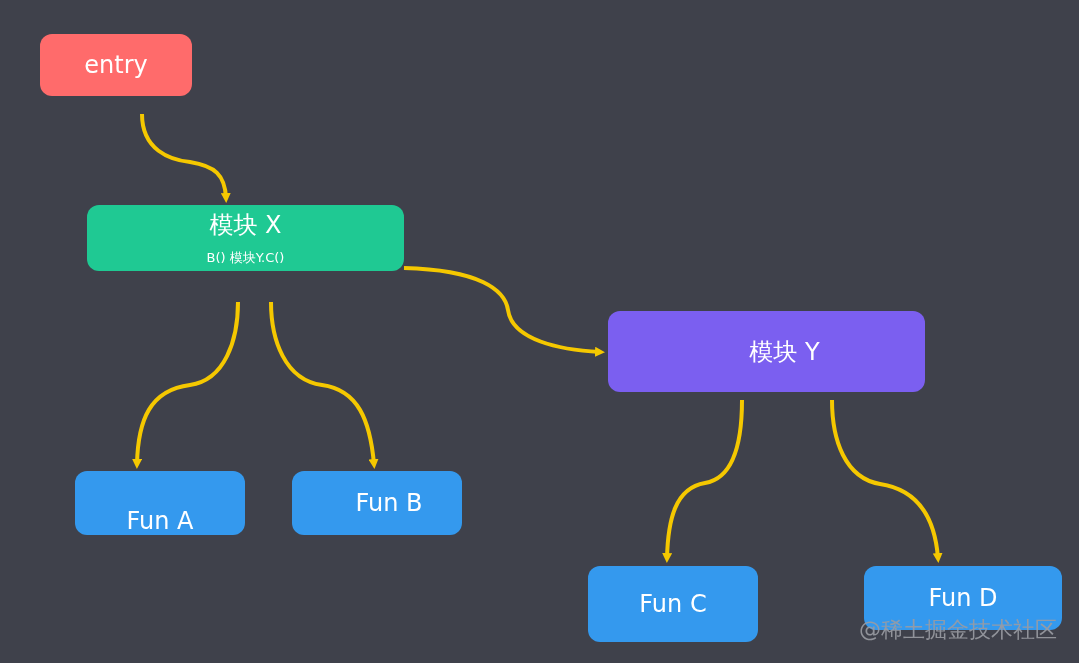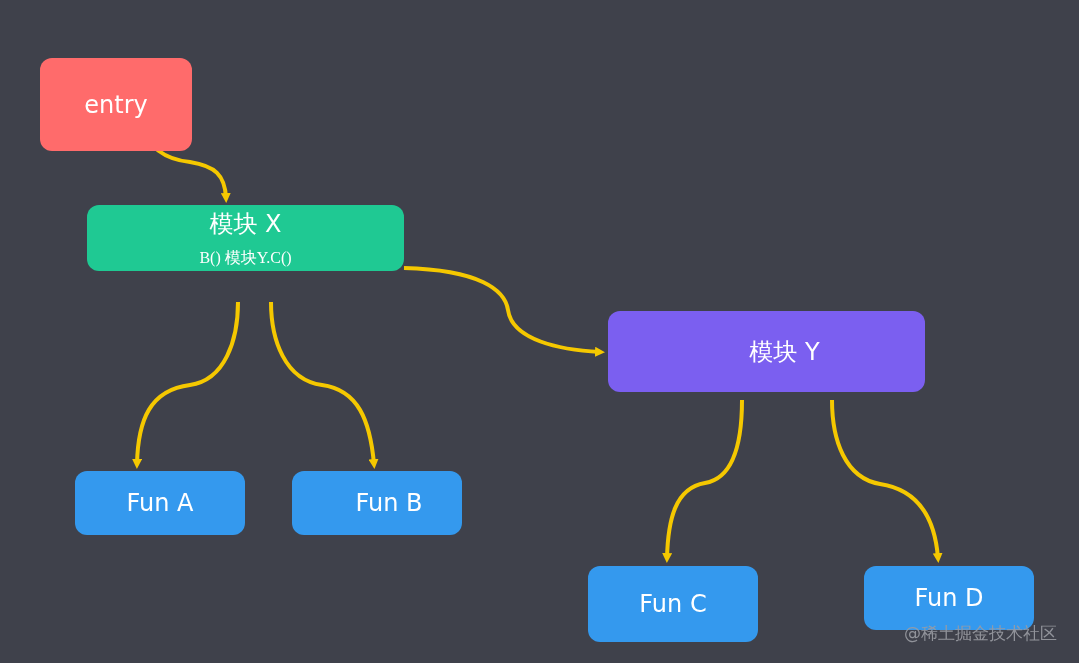--- a/index.html
+++ b/index.html
@@ -1,63 +1,63 @@
 <!DOCTYPE html>
 <html><head>
 <meta charset="utf-8">
 <style>
   html, body { margin:0; padding:0; }
   body { width:1079px; height:663px; background:#3f414b; position:relative; overflow:hidden;
          font-family:"DejaVu Sans", sans-serif; }
   .node { position:absolute; border-radius:12px; color:#ffffff; display:flex; flex-direction:column;
           align-items:center; justify-content:center; box-sizing:border-box; }
   .t1 { font-size:24px; }
-  .t2 { font-size:16px; margin-top:8px;font-family:Liberation Serif, serif; }
+  .t2 { font-size:13px; margin-top:8px; }
   svg.edges { position:absolute; left:0; top:0; }
-  .wm { position:absolute; right:22px; bottom:18px; color:#9a9ca3; font-size:17px; opacity:0.9;margin-left:40px; }
+  .wm { position:absolute; right:22px; bottom:18px; color:#9a9ca3; font-size:22px; opacity:0.9;margin-left:40px; }
 </style>
 </head>
 <body>
 
 <svg class="edges" width="1079" height="663">
   <defs>
     <marker id="arrow" markerWidth="10" markerHeight="10" refX="5" refY="5" orient="auto" markerUnits="userSpaceOnUse">
       <path d="M0,0 L10,5 L0,10 z" fill="#f5c800"></path>
     </marker>
   </defs>
   <path d="M142,114 C142,150 170,160 190,162 C215,166 225,175 226,198" stroke="#f5c800" stroke-width="4" fill="none" marker-end="url(#arrow)"></path>
   <path d="M238,302 C238,340 225,380 190,385 C150,390 138,420 137,464" stroke="#f5c800" stroke-width="4" fill="none" marker-end="url(#arrow)"></path>
   <path d="M271,302 C271,340 285,380 322,385 C358,390 370,420 374,464" stroke="#f5c800" stroke-width="4" fill="none" marker-end="url(#arrow)"></path>
   <path d="M404,268 C480,270 505,290 508,310 C512,340 560,350 600,352" stroke="#f5c800" stroke-width="4" fill="none" marker-end="url(#arrow)"></path>
   <path d="M742,400 C742,440 735,478 705,483 C675,488 668,520 667,558" stroke="#f5c800" stroke-width="4" fill="none" marker-end="url(#arrow)"></path>
   <path d="M832,400 C832,440 845,478 880,484 C920,490 935,520 938,558" stroke="#f5c800" stroke-width="4" fill="none" marker-end="url(#arrow)"></path>
 </svg>
 
-<div class="node" style="left:40px;top:34px;width:152px;height:93px;background:#ff6b6b;margin-top:24px;">
+<div class="node" style="left:40px;top:34px;width:152px;height:62px;background:#ff6b6b;">
   <span class="t1">entry</span>
 </div>
 
 <div class="node" style="left:87px;top:205px;width:317px;height:66px;background:#1fc993;">
   <span class="t1">模块 X</span>
   <span class="t2">B()  模块Y.C()</span>
 </div>
 
 <div class="node" style="left:608px;top:311px;width:317px;height:81px;background:#7b5ff0;padding-left:36px;">
   <span class="t1">模块 Y</span>
 </div>
 
-<div class="node" style="left:75px;top:471px;width:170px;height:64px;background:#3499ee;">
+<div class="node" style="left:75px;top:471px;width:170px;height:64px;background:#3499ee;justify-content:flex-end;">
   <span class="t1">Fun A</span>
 </div>
 
 <div class="node" style="left:292px;top:471px;width:170px;height:64px;background:#3499ee;padding-left:24px;">
   <span class="t1">Fun B</span>
 </div>
 
 <div class="node" style="left:588px;top:566px;width:170px;height:76px;background:#3499ee;">
   <span class="t1">Fun C</span>
 </div>
 
-<div class="node" style="left:864px;top:566px;width:170px;height:64px;background:#3499ee;">
+<div class="node" style="left:864px;top:566px;width:198px;height:64px;background:#3499ee;">
   <span class="t1">Fun D</span>
 </div>
 
 <div class="wm">@稀土掘金技术社区</div>
 
 </body></html>

